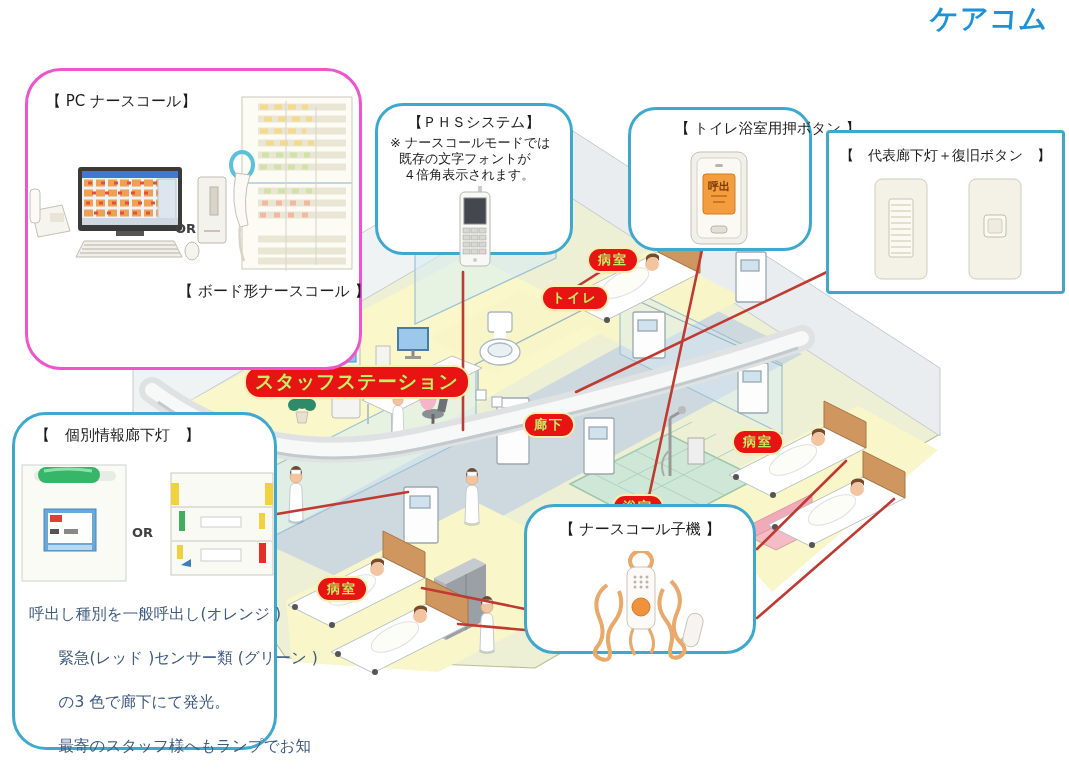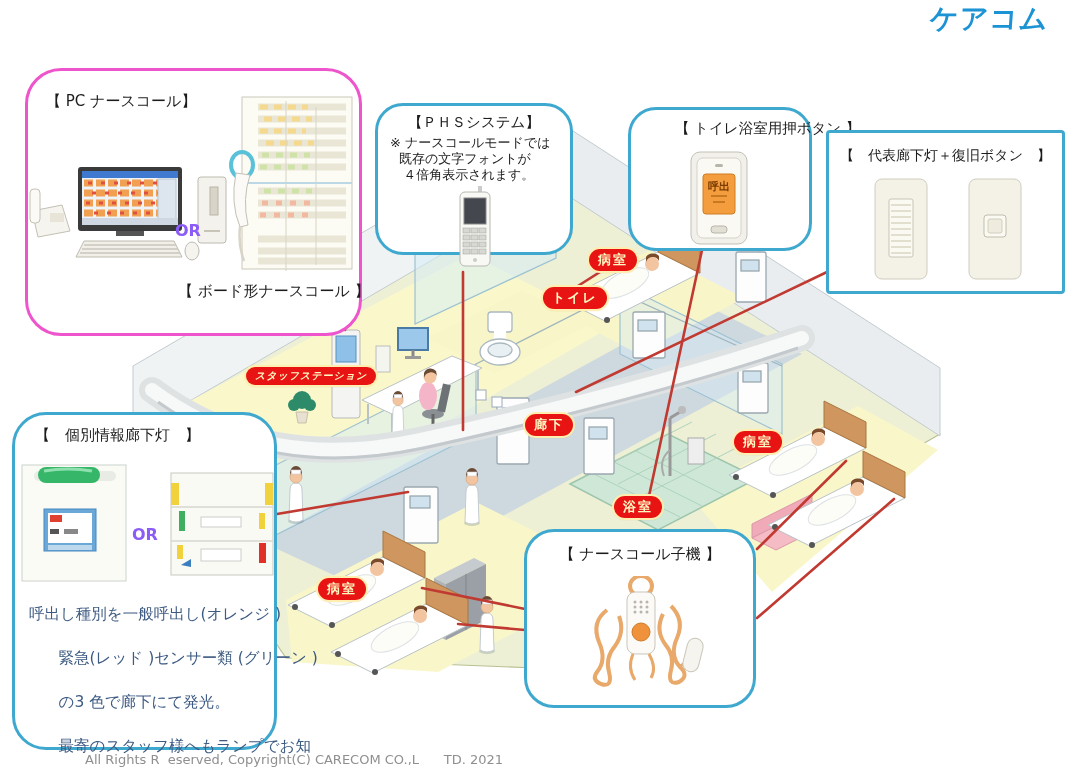--- a/index.html
+++ b/index.html
@@ -1,38 +1,38 @@
 <!DOCTYPE html>
 <html><head>
 <meta charset="utf-8">
 <style>
   html,body{margin:0;padding:0;background:#ffffff;}
   .canvas{position:relative;width:1069px;height:773px;background:#ffffff;overflow:hidden;
           font-family:"DejaVu Sans","Liberation Sans",sans-serif;}
   .scene{position:absolute;left:0;top:0;z-index:1;}
   
   .callout{position:absolute;background:#ffffff;z-index:3;box-sizing:border-box;}
-  .box-pink{left:25px;top:68px;width:337px;height:268px;border:3px solid #ee55cc;border-radius:36px;text-align:center;}
+  .box-pink{left:25px;top:68px;width:337px;height:302px;border:3px solid #ee55cc;border-radius:36px;text-align:center;}
   .box-blue{border:3px solid #3fa8cf;border-radius:28px;}
   .box-phs{left:375px;top:103px;width:198px;height:152px;}
   .box-toilet{left:628px;top:107px;width:184px;height:144px;}
   .box-lamp{left:826px;top:130px;width:239px;height:164px;border-radius:4px;}
   .box-info{left:12px;top:412px;width:265px;height:338px;border-radius:34px;}
-  .box-handset{left:524px;top:529px;width:232px;height:179px;border-radius:30px;}
+  .box-handset{left:524px;top:504px;width:232px;height:150px;border-radius:30px;}
   .box-title{color:#1c1c1c;font-size:15px;white-space:pre;line-height:1.15;}
   .center{text-align:center;}
-  .or-label{position:absolute;color:#8b5cf6;font-size:16px;font-weight:bold;}
+  .or-label{position:absolute;color:#404040;font-size:13px;font-weight:bold;}
   .note{color:#1c1c1c;font-size:13px;line-height:1.3;white-space:pre;}
   .desc{position:absolute;left:14px;top:188px;color:#3d5a82;font-size:15.5px;line-height:1.42;white-space:pre;}
   .abs{position:absolute;}
   
-  .room-label{position:absolute;z-index:2;background:#e81414;color:#fef9c3;font-weight:bold;
+  .room-label{position:absolute;z-index:2;background:#e81414;color:#bef264;font-weight:bold;
      font-size:13px;letter-spacing:2px;padding:2px 9px;border-radius:14px;white-space:nowrap;
      box-shadow:0 0 0 2px #ffeeb0,0 1px 2px rgba(120,40,0,.45);}
-  .room-label.big{font-size:10px;letter-spacing:1px;font-style:italic;}
+  .room-label.big{font-size:19px;letter-spacing:1px;}
   .logo{position:absolute;top:0px;right:20px;z-index:4;color:#1b93d4;font-weight:bold;
         font-size:28px;letter-spacing:1px;transform:skewX(-4deg);}
   .copyright{position:absolute;left:85px;top:752px;z-index:4;color:#8f8f8f;font-size:13px;white-space:pre;}
 </style>
 </head>
 <body>
 
 <div class="canvas">
 
   <svg class="scene" width="1069" height="773" viewBox="0 0 1069 773">
@@ -412,14 +412,13 @@
         <path d="M50,78 Q44,92 52,104 M66,78 Q74,92 68,102" stroke="#e8a96a" stroke-width="3" fill="none"></path>
       </g>
       <g>
         <path d="M96,92 q4,-6 10,-4" stroke="#e8a96a" stroke-width="3" fill="none"></path>
         <rect x="102" y="62" width="16" height="34" rx="8" fill="#f6f4ee" stroke="#c9c5ba" transform="rotate(14 110 79)"></rect>
       </g>
     </svg>
   </div>
 
   <div class="logo">ケアコム</div>
-  <div class="copyright">All Rights R  eserved, Copyright(C) CARECOM CO.,L      TD. 2021</div>
 </div>
 
 </body></html>

